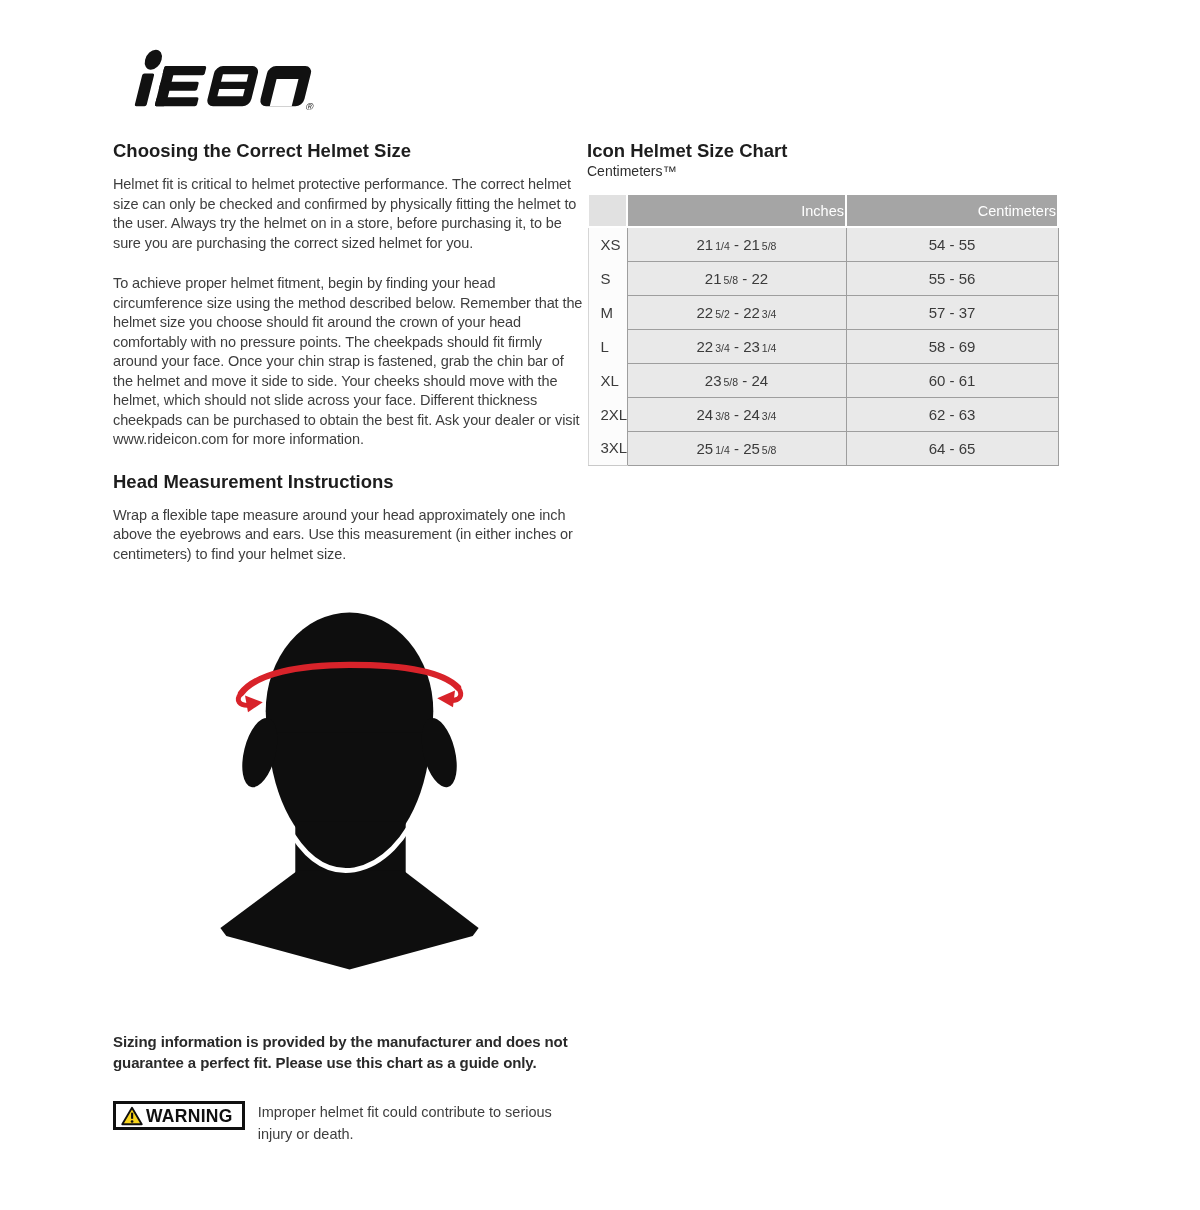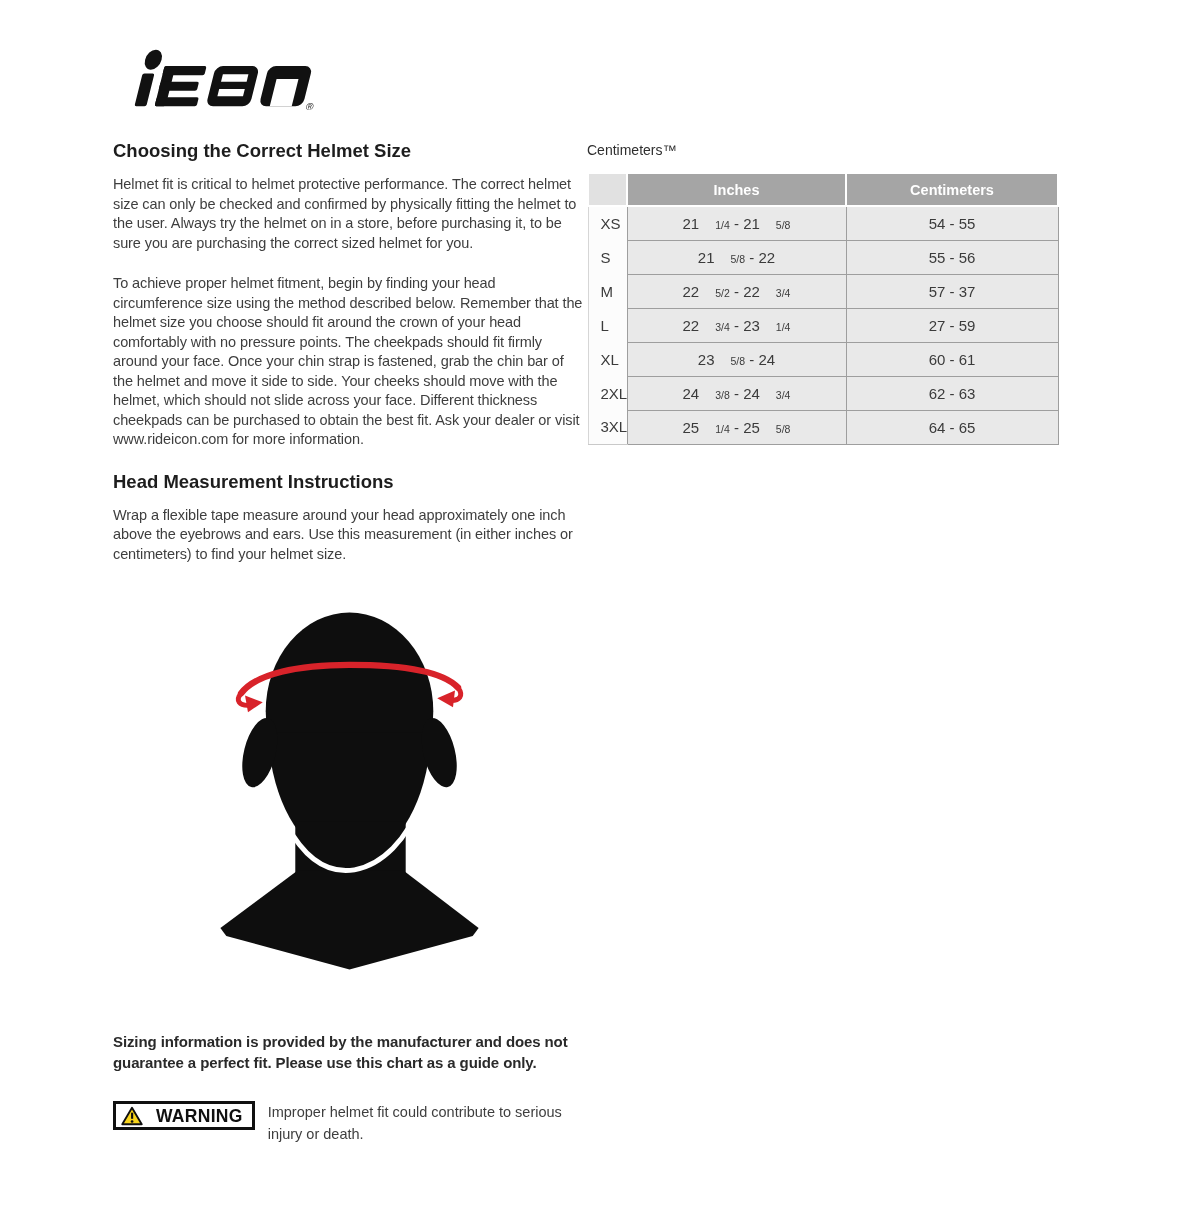--- a/index.html
+++ b/index.html
@@ -50,21 +50,21 @@
     margin-top: 28px;
     font-size: 14.5px;
     line-height: 22px;
     color: #3e3e3e;
     width: 468px;
   }
   .warning-box {
     float: left;
     display: inline-flex;
     align-items: center;
-    gap: 13px;
+    gap: 3px;
     border: 3px solid #101010;
     background: #ffffff;
     padding: 1px 9px 1px 5px;
     margin-right: 13px;
     height: 29px;
   }
   .warn-label {
     font-weight: bold;
     font-size: 17.5px;
     letter-spacing: 0.3px;
@@ -87,44 +87,44 @@
   }
   table.size-table {
     width: 470px;
     border-collapse: collapse;
     table-layout: fixed;
   }
   .size-table th {
     background: #a5a5a5;
     color: #ffffff;
     font-size: 14.5px;
-    font-weight: bold;
+    font-weight: normal;
     height: 33px;
-    text-align: center;
+    text-align: right;
     border: 2px solid #ffffff;
   }
   .size-table th.corner { background: #e1e1e1; }
   .size-table td {
     background: #e9e9e9;
     border: 1px solid #9e9e9e;
     height: 34px;
     text-align: center;
     font-size: 15px;
     color: #3b3b3b;
   }
   .size-table td.size-col {
     background: #fcfcfc;
     border: none;
     border-left: 1px solid #d6d6d6;
     border-right: 1px solid #9e9e9e;
     text-align: left;
     padding-left: 12px;
   }
   .size-table tr:last-child td.size-col { border-bottom: 1px solid #c9c9c9; }
-  .size-table .frac { font-size: 10.5px; margin-left: 16px; text-align: center; }
+  .size-table .frac { font-size: 10.5px; margin-left: 2px; text-align: center; }
 </style>
 </head>
 <body>
 
 <div class="page">
 
   <svg class="logo-svg" viewBox="0 0 250 70" aria-hidden="true">
     <g transform="translate(20,0) skewX(-14)" fill="#111111">
 
       <rect x="18" y="30" width="13" height="36" rx="2"></rect>
@@ -200,20 +200,21 @@
             <circle cx="13.1" cy="18" r="1.6" fill="#101010"></circle>
           </svg>
           <span class="warn-label">WARNING</span>
         </span>
         <span>Improper helmet fit could contribute to serious injury or death.</span>
       </div>
 
     </div>
 
     <div class="right-col">
+      <h2 class="chart-title">Icon Helmet Size Chart</h2>
       <div class="chart-subtitle">Centimeters™</div>
 
       <table class="size-table">
         <colgroup>
           <col style="width:39px">
           <col style="width:219px">
           <col style="width:212px">
         </colgroup>
         <thead>
           <tr>
@@ -234,21 +235,21 @@
               <td>55 - 56</td>
             </tr>
             <tr>
               <td class="size-col">M</td>
               <td><span>22</span><span class="frac">5/2</span> - <span>22</span><span class="frac">3/4</span></td>
               <td>57 - 37</td>
             </tr>
             <tr>
               <td class="size-col">L</td>
               <td><span>22</span><span class="frac">3/4</span> - <span>23</span><span class="frac">1/4</span></td>
-              <td>27 - 59</td>
+              <td>58 - 69</td>
             </tr>
             <tr>
               <td class="size-col">XL</td>
               <td><span>23</span><span class="frac">5/8</span> - <span>24</span></td>
               <td>60 - 61</td>
             </tr>
             <tr>
               <td class="size-col">2XL</td>
               <td><span>24</span><span class="frac">3/8</span> - <span>24</span><span class="frac">3/4</span></td>
               <td>62 - 63</td>

